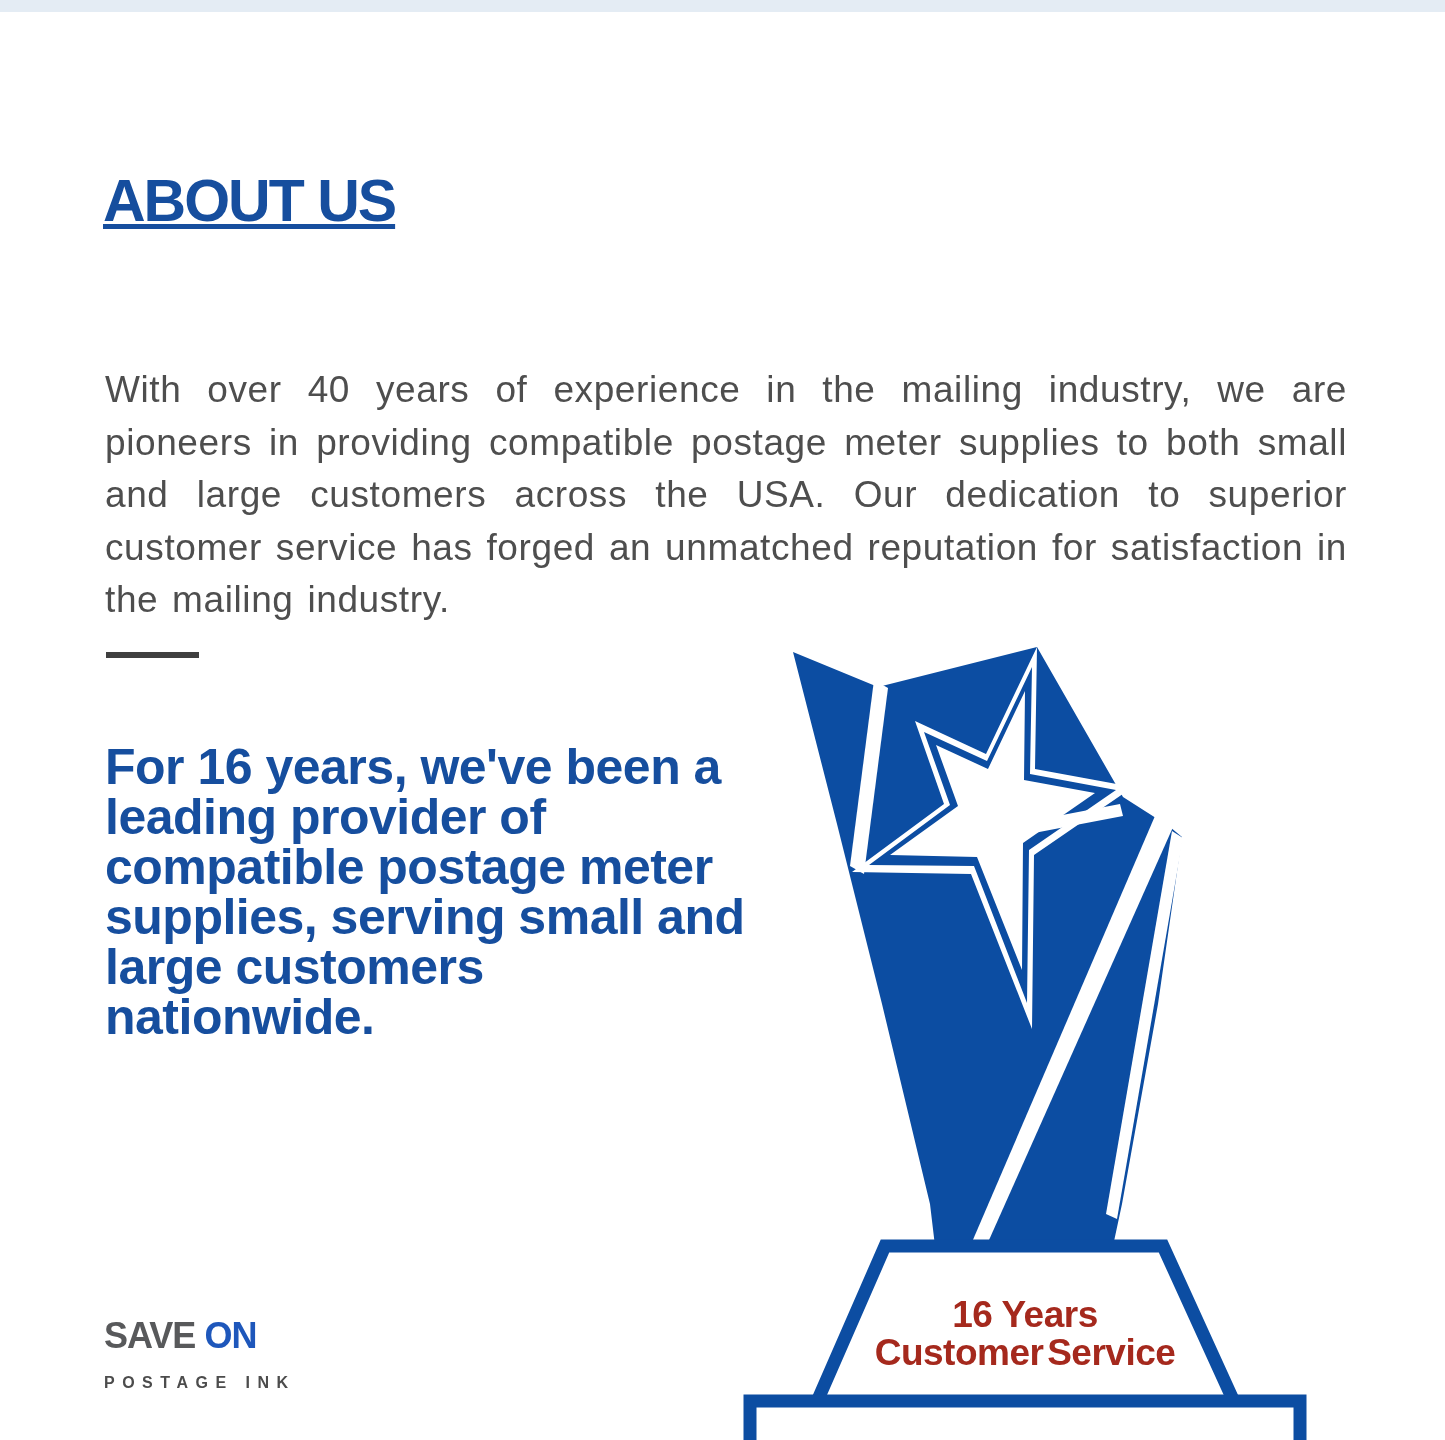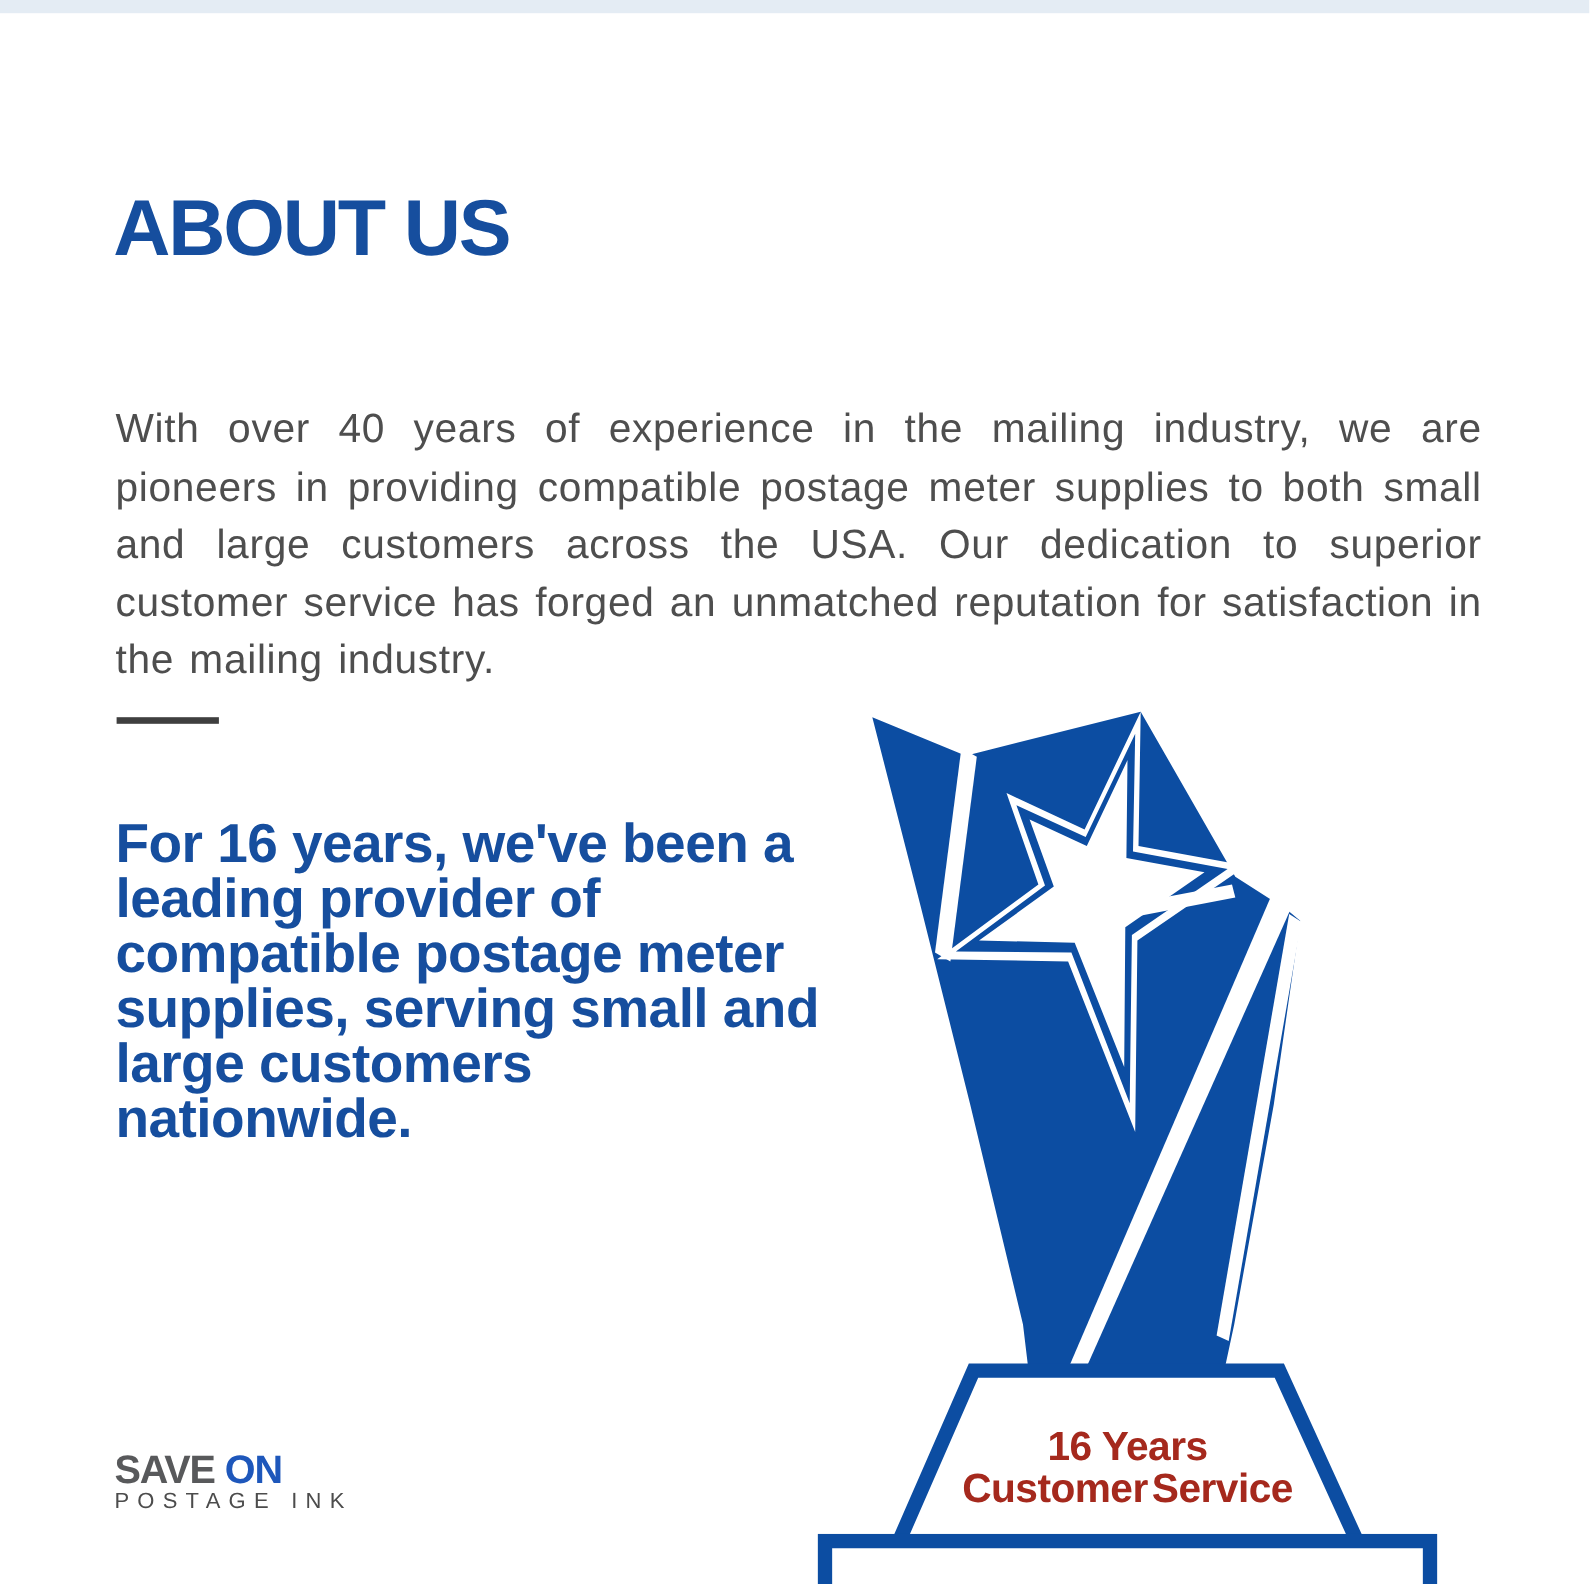--- a/index.html
+++ b/index.html
@@ -14,22 +14,22 @@
     background:#ffffff;
     position:relative;
     overflow:hidden;
   }
   .topbar{
     position:absolute;left:0;top:0;width:1445px;height:12px;
     background:var(--topbar);
   }
   .page-title{
     position:absolute;left:103px;top:172px;
-    font-size:72px;font-weight:800;letter-spacing:-2px;
-    color:var(--brand-blue);line-height:1;
+    font-size:59px;font-weight:800;letter-spacing:-2px;
+    color:var(--brand-blue);line-height:1;text-decoration:underline;
   }
   .intro-paragraph{
     position:absolute;left:105px;top:364px;width:1242px;
     font-size:37px;line-height:52.5px;font-weight:400;
     color:var(--text-gray);
     text-align:justify;
     letter-spacing:0.6px;word-spacing:3px;
   }
   .divider{
     position:absolute;left:106px;top:652px;width:93px;height:6px;
@@ -56,22 +56,22 @@
   .award-text.tight{word-spacing:-6px;}
   .logo{
     position:absolute;left:104px;top:1318px;
   }
   .logo-main{
     font-size:36px;font-weight:800;line-height:1;letter-spacing:-1px;
   }
   .logo-word1{color:var(--logo-gray);}
   .logo-word2{color:var(--logo-blue);}
   .logo-sub{
-    margin-top:0;
-    font-size:20px;font-weight:400;letter-spacing:7.5px;
+    margin-top:20px;
+    font-size:16px;font-weight:700;letter-spacing:7.5px;
     color:var(--sub-gray);
   }
 </style>
 </head>
 <body>
 
 <div class="topbar"></div>
 
 <h1 class="page-title">ABOUT US</h1>
 

